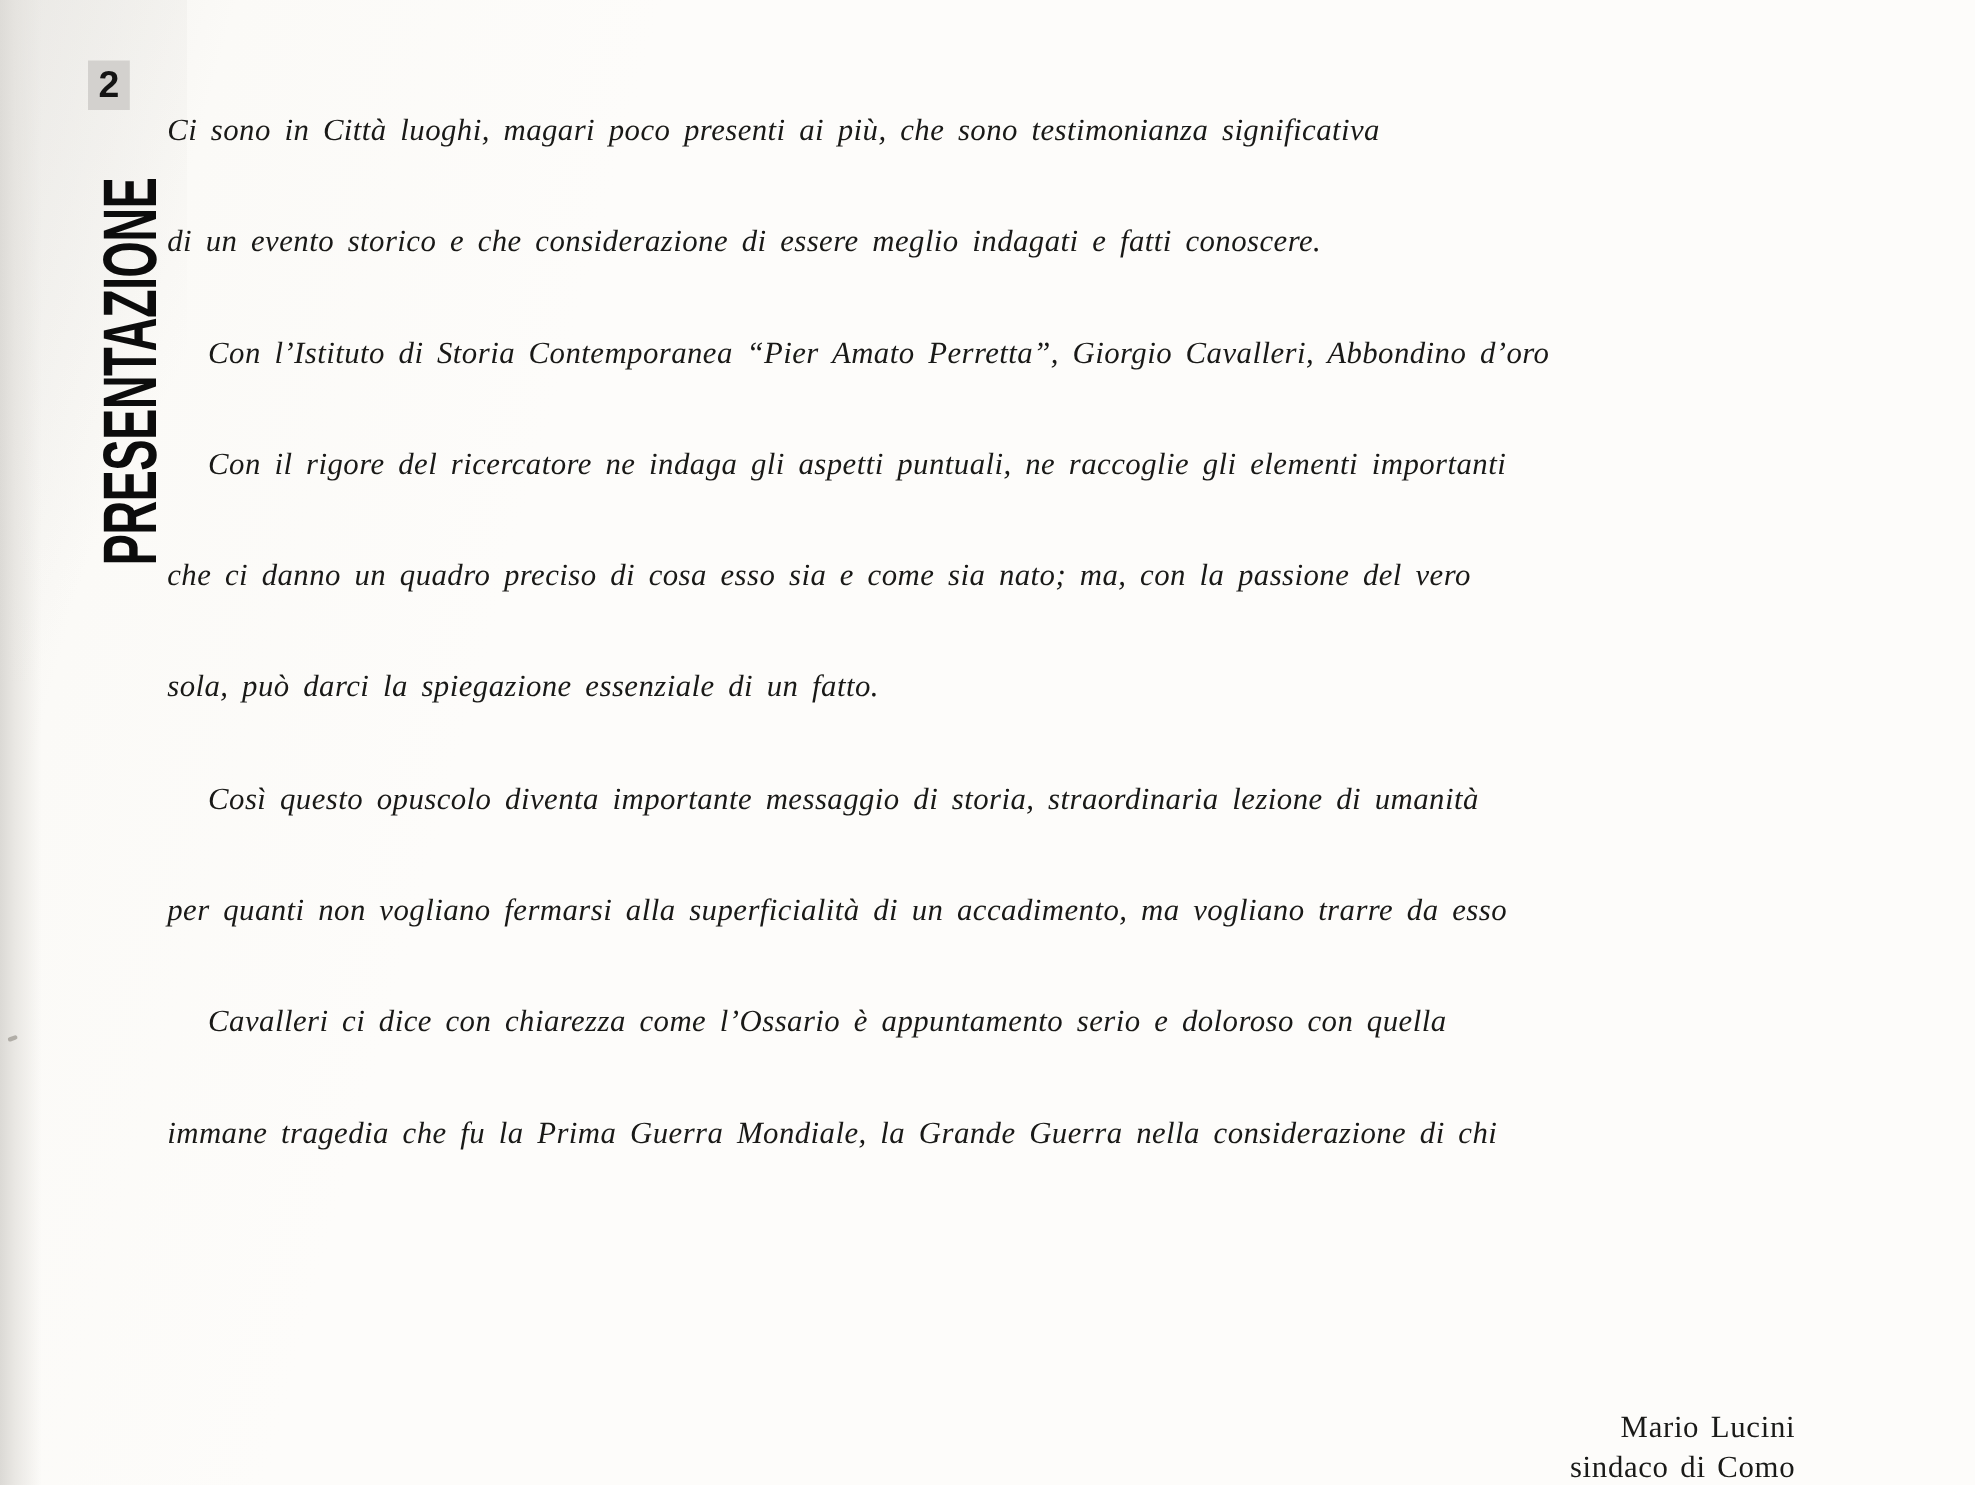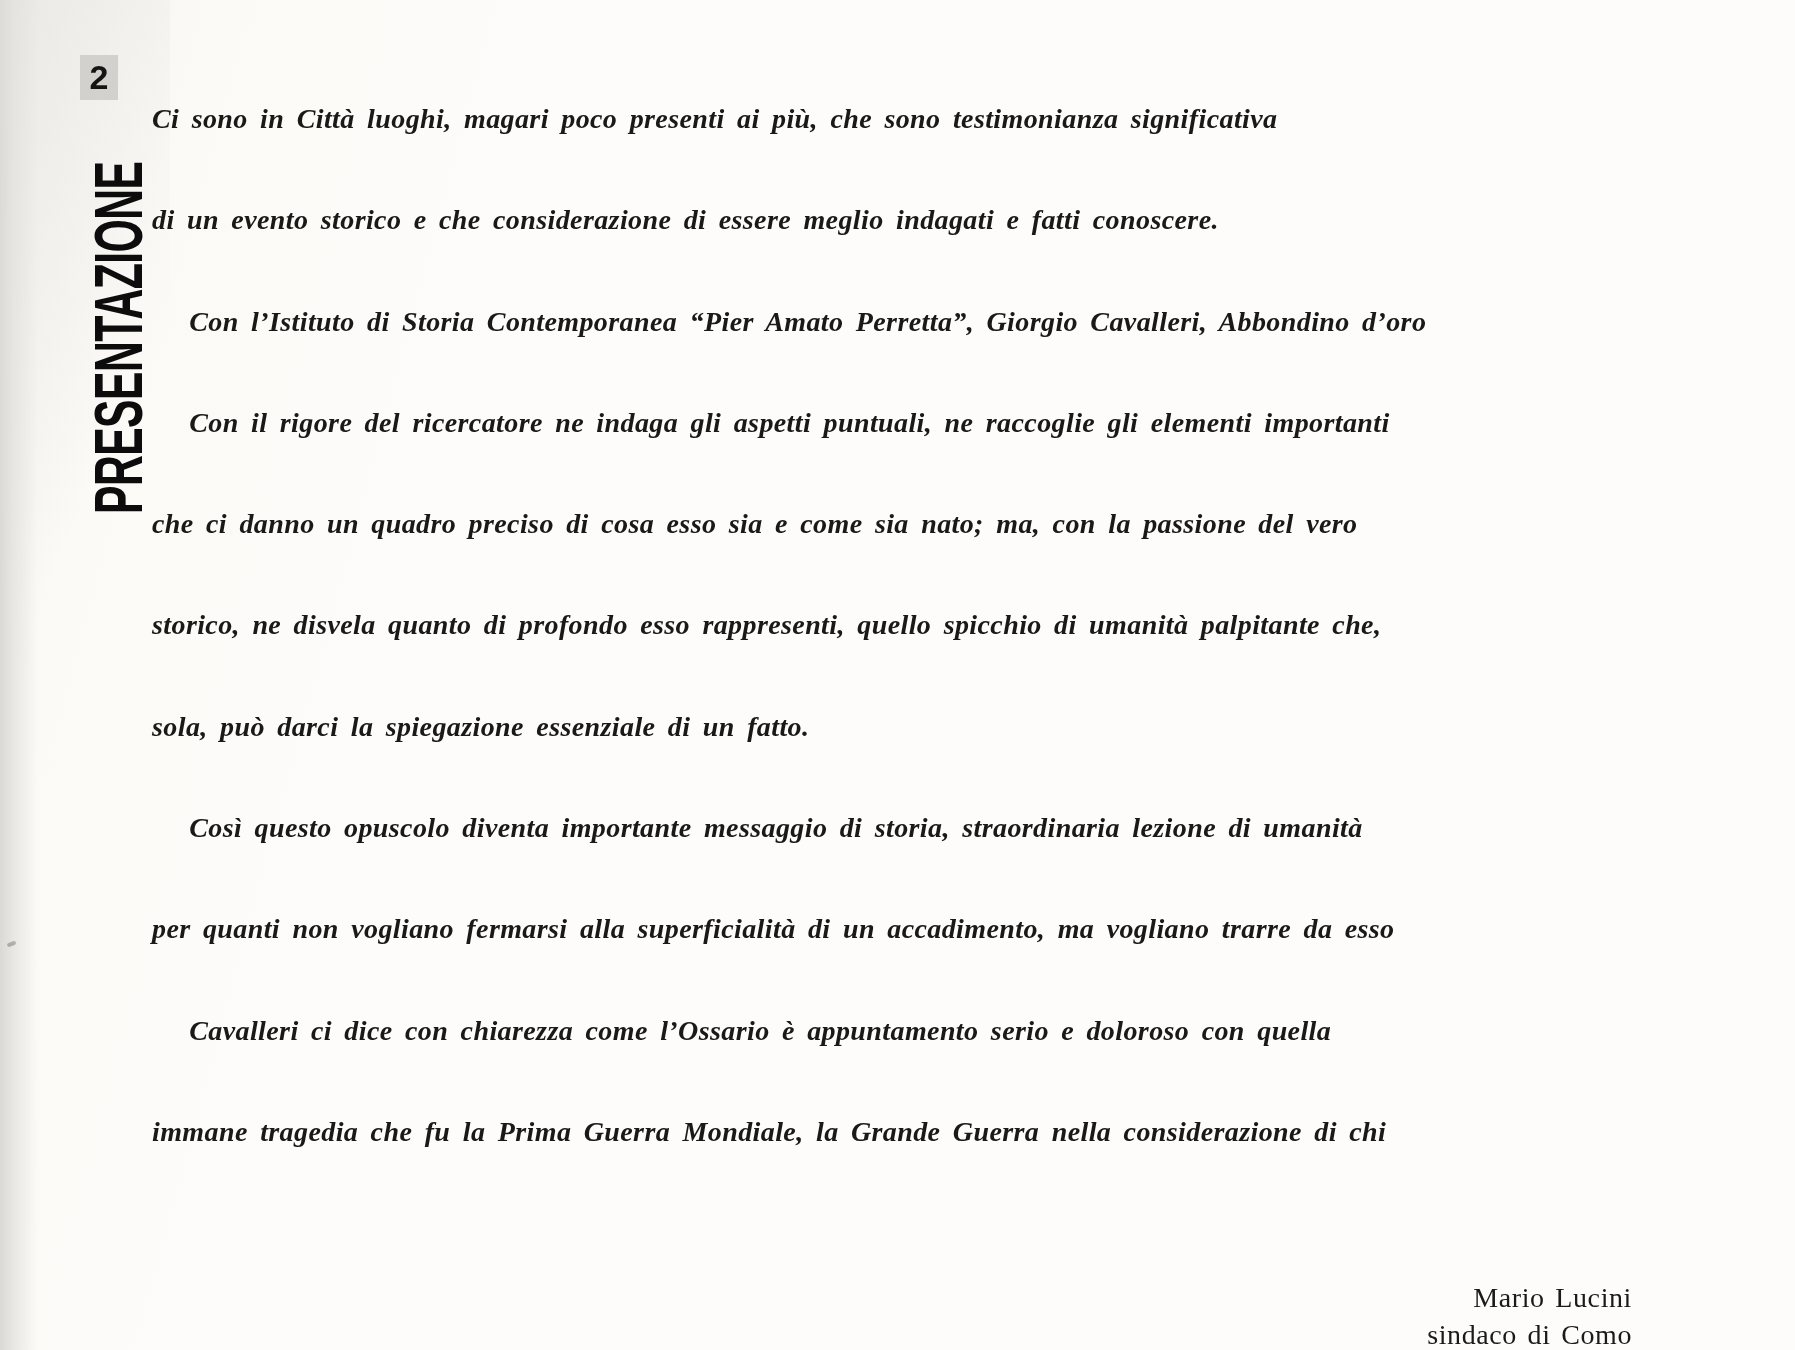--- a/index.html
+++ b/index.html
@@ -48,21 +48,21 @@
     display:inline-block;transform-origin:0 0;transform:scaleX(0.62);
     letter-spacing:-1px;
   }
   
   .body-text{
     position:absolute;left:152px;top:36px;width:1560px;
     font-style:italic;font-size:28px;color:#191917;
     letter-spacing:0.4px;word-spacing:5px;
     white-space:pre;
   }
-  .bt-line{height:37.3px;line-height:37.3px;font-weight:bold;}
+  .bt-line{height:37.3px;line-height:37.3px;}
   
   .signature{
     position:absolute;top:1279px;right:163px;
     text-align:right;
     font-style:normal;font-size:28px;line-height:37px;
     color:#1a1a18;letter-spacing:0.6px;word-spacing:3px;
   }
 </style>
 </head>
 <body>
@@ -79,21 +79,20 @@
   <div class="sidebar-title">
     <span class="condense">PRESENTAZIONE</span>
   </div>
 
   <div class="body-text">
     <div class="bt-line">Ci sono in Città luoghi, magari poco presenti ai più, che sono testimonianza significativa</div>
     <div class="bt-line">di un evento storico e che considerazione di essere meglio indagati e fatti conoscere.</div>
     <div class="bt-line">   Con l’Istituto di Storia Contemporanea “Pier Amato Perretta”, Giorgio Cavalleri, Abbondino d’oro</div>
     <div class="bt-line">   Con il rigore del ricercatore ne indaga gli aspetti puntuali, ne raccoglie gli elementi importanti</div>
     <div class="bt-line">che ci danno un quadro preciso di cosa esso sia e come sia nato; ma, con la passione del vero</div>
-    <div class="bt-line">storico, ne disvela quanto di profondo esso rappresenti, quello spicchio di umanità palpitante che,</div>
     <div class="bt-line">sola, può darci la spiegazione essenziale di un fatto.</div>
     <div class="bt-line">   Così questo opuscolo diventa importante messaggio di storia, straordinaria lezione di umanità</div>
     <div class="bt-line">per quanti non vogliano fermarsi alla superficialità di un accadimento, ma vogliano trarre da esso</div>
     <div class="bt-line">   Cavalleri ci dice con chiarezza come l’Ossario è appuntamento serio e doloroso con quella</div>
     <div class="bt-line">immane tragedia che fu la Prima Guerra Mondiale, la Grande Guerra nella considerazione di chi</div>
     
     
     
     
     

